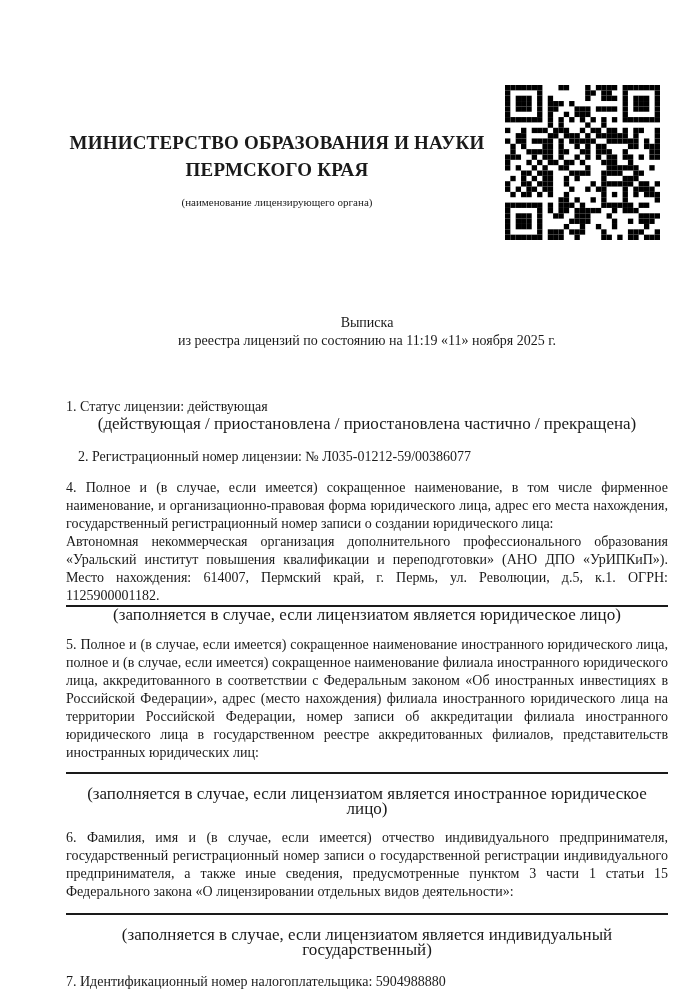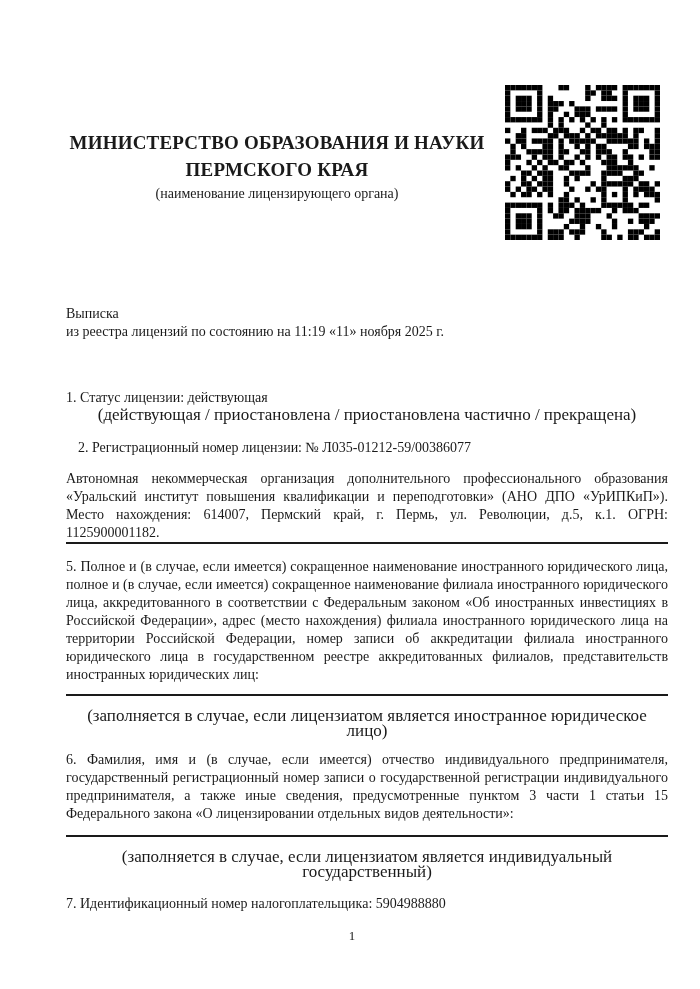--- a/index.html
+++ b/index.html
@@ -22,37 +22,38 @@
     width: 422px;
     text-align: center;
   }
   .org-title {
     font-weight: bold;
     font-size: 19px;
     line-height: 27px;
     letter-spacing: 0.2px;
   }
   .org-caption {
-    font-size: 14px;
+    font-size: 11px;
     line-height: 15px;
-    margin-top: 3px;
+    margin-top: 12px;
   }
 
   
   .qr {
     position: absolute;
     top: 85px;
     left: 505px;
     width: 155px;
     height: 155px;
   }
 
   
   .doc-title {
     margin-top: 104px;
+    text-align: center;
     font-size: 14px;
     line-height: 18px;
   }
 
   
   .item { font-size: 14px; line-height: 18px; }
   .item p { margin: 0; }
   .just { text-align: justify; }
   .field-caption {
     font-size: 17px;
@@ -532,22 +533,24 @@
       <p>1. Статус лицензии: действующая</p>
       <div class="field-caption">(действующая / приостановлена / приостановлена частично / прекращена)</div>
     </div>
 
     <div class="item mt17">
       <p>2. Регистрационный номер лицензии: № Л035-01212-59/00386077</p>
     </div>
 
 
     <div class="item mt13">
+      <p class="just">4. Полное и (в случае, если имеется) сокращенное наименование, в том числе фирменное наименование, и организационно-правовая форма юридического лица, адрес его места нахождения, государственный регистрационный номер записи о создании юридического лица:</p>
       <p class="just">Автономная некоммерческая организация дополнительного профессионального образования «Уральский институт повышения квалификации и переподготовки» (АНО ДПО «УрИПКиП»). Место нахождения: 614007, Пермский край, г. Пермь, ул. Революции, д.5, к.1. ОГРН: 1125900001182.</p>
       <hr class="rule mt0">
+      <div class="field-caption">(заполняется в случае, если лицензиатом является юридическое лицо)</div>
     </div>
 
     <div class="item mt14">
       <p class="just">5. Полное и (в случае, если имеется) сокращенное наименование иностранного юридического лица, полное и (в случае, если имеется) сокращенное наименование филиала иностранного юридического лица, аккредитованного в соответствии с Федеральным законом «Об иностранных инвестициях в Российской Федерации», адрес (место нахождения) филиала иностранного юридического лица на территории Российской Федерации, номер записи об аккредитации филиала иностранного юридического лица в государственном реестре аккредитованных филиалов, представительств иностранных юридических лиц:</p>
       <hr class="rule mt10">
       <div class="field-caption mt4">(заполняется в случае, если лицензиатом является иностранное юридическое лицо)</div>
     </div>
 
     <div class="item mt13">
       <p class="just">6. Фамилия, имя и (в случае, если имеется) отчество индивидуального предпринимателя, государственный регистрационный номер записи о государственной регистрации индивидуального предпринимателя, а также иные сведения, предусмотренные пунктом 3 части 1 статьи 15 Федерального закона «О лицензировании отдельных видов деятельности»:</p>

